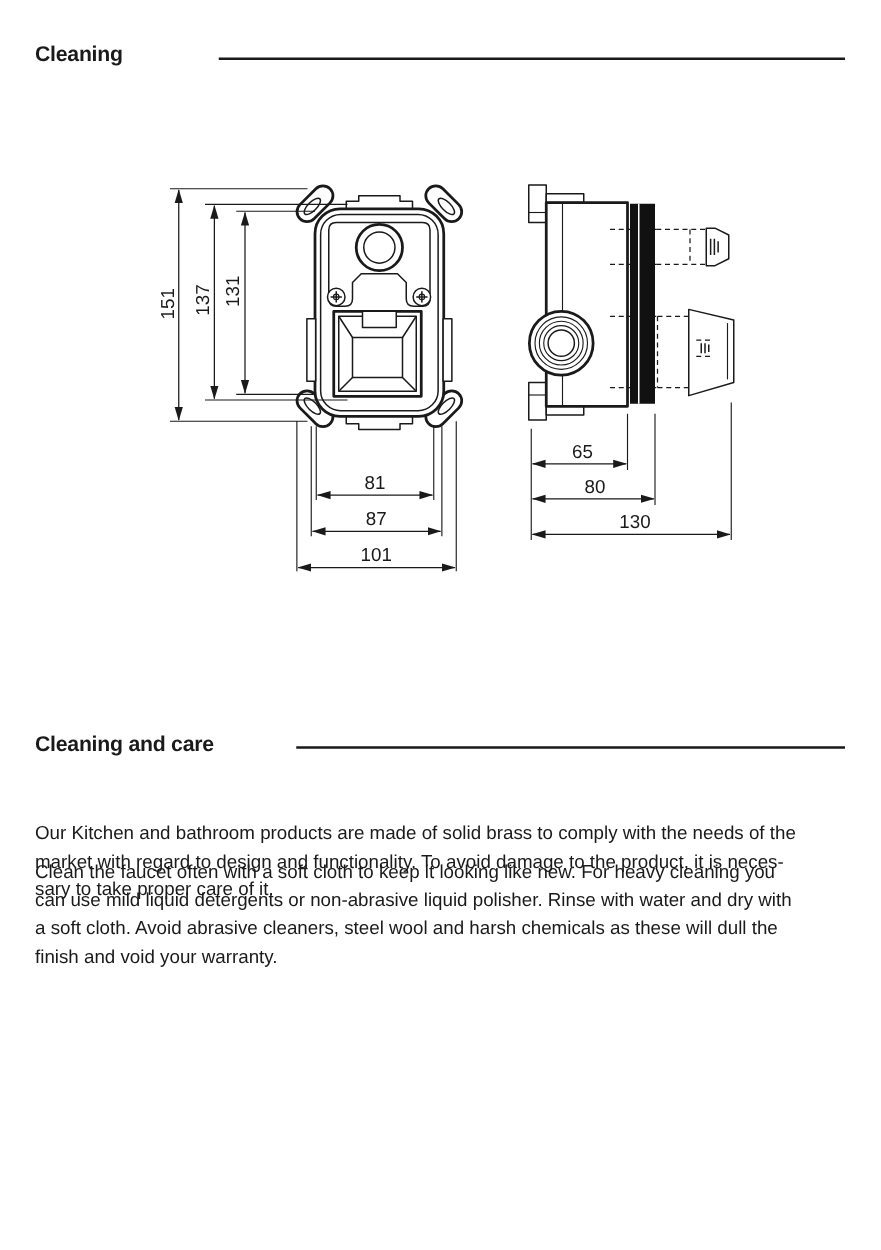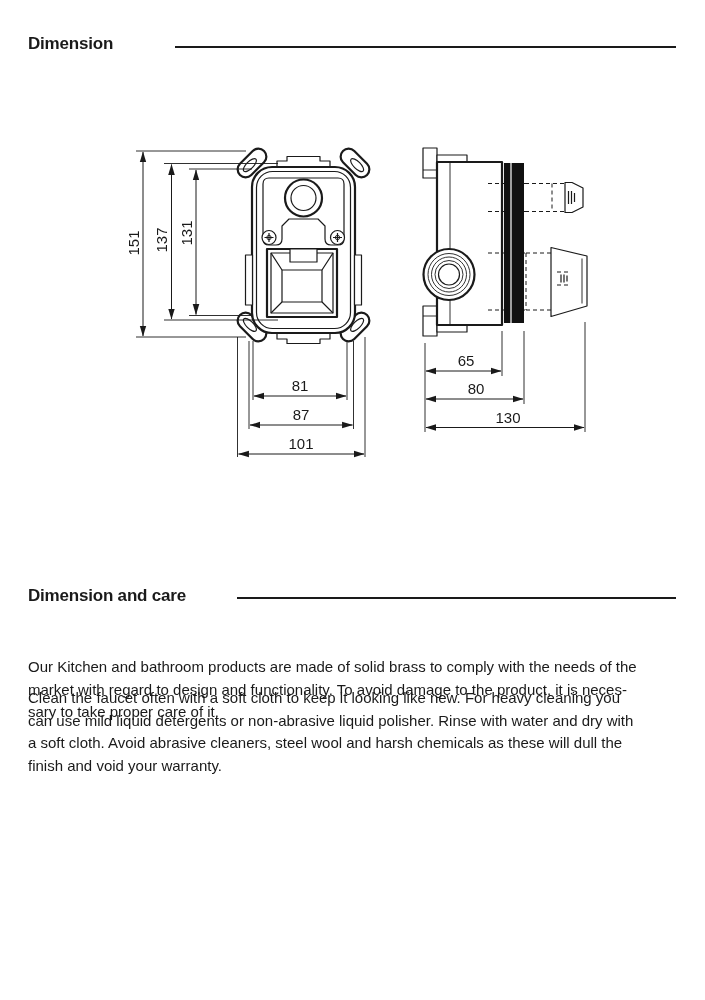--- a/index.html
+++ b/index.html
@@ -54,21 +54,21 @@
     font-size: 15px;
     fill: #1a1a1a;
     text-anchor: middle;
   }
 </style>
 </head>
 <body>
 
 <div class="page">
 
-  <h2 class="section-heading" id="heading-dimension">Dimension</h2>
+  <h2 class="section-heading" id="heading-dimension">Cleaning</h2>
   <div class="section-rule" id="rule-dimension"></div>
 
   <svg class="drawing" viewBox="100 120 500 340" xmlns="http://www.w3.org/2000/svg">
     <defs>
       <marker id="ar" viewBox="0 0 10 8" markerWidth="11" markerHeight="9" refX="9.5" refY="4" orient="auto-start-reverse">
         <path d="M0,1 L10,4 L0,7 Z" fill="#1a1a1a"></path>
       </marker>
     </defs>
 
     <g>
@@ -194,21 +194,21 @@
       <path class="thin" d="M425,343 V432 M502,331 V376 M524,331 V404 M585,322 V432"></path>
       <line class="dimline" x1="426" y1="371" x2="501" y2="371" marker-start="url(#ar)" marker-end="url(#ar)"></line>
       <line class="dimline" x1="426" y1="399" x2="523" y2="399" marker-start="url(#ar)" marker-end="url(#ar)"></line>
       <line class="dimline" x1="426" y1="427.5" x2="584" y2="427.5" marker-start="url(#ar)" marker-end="url(#ar)"></line>
       <text class="dimtxt" x="466" y="366">65</text>
       <text class="dimtxt" x="476" y="394">80</text>
       <text class="dimtxt" x="508" y="422.5">130</text>
     </g>
   </svg>
 
-  <h2 class="section-heading" id="heading-cleaning">Dimension and care</h2>
+  <h2 class="section-heading" id="heading-cleaning">Cleaning and care</h2>
   <div class="section-rule" id="rule-cleaning"></div>
 
   <p class="body-text" id="para-1">Our Kitchen and bathroom products are made of solid brass to comply with the needs of the
 market with regard to design and functionality. To avoid damage to the product, it is neces-
 sary to take proper care of it.</p>
 
   <p class="body-text" id="para-2">Clean the faucet often with a soft cloth to keep it looking like new. For heavy cleaning you
 can use mild liquid detergents or non-abrasive liquid polisher. Rinse with water and dry with
 a soft cloth. Avoid abrasive cleaners, steel wool and harsh chemicals as these will dull the
 finish and void your warranty.</p>

